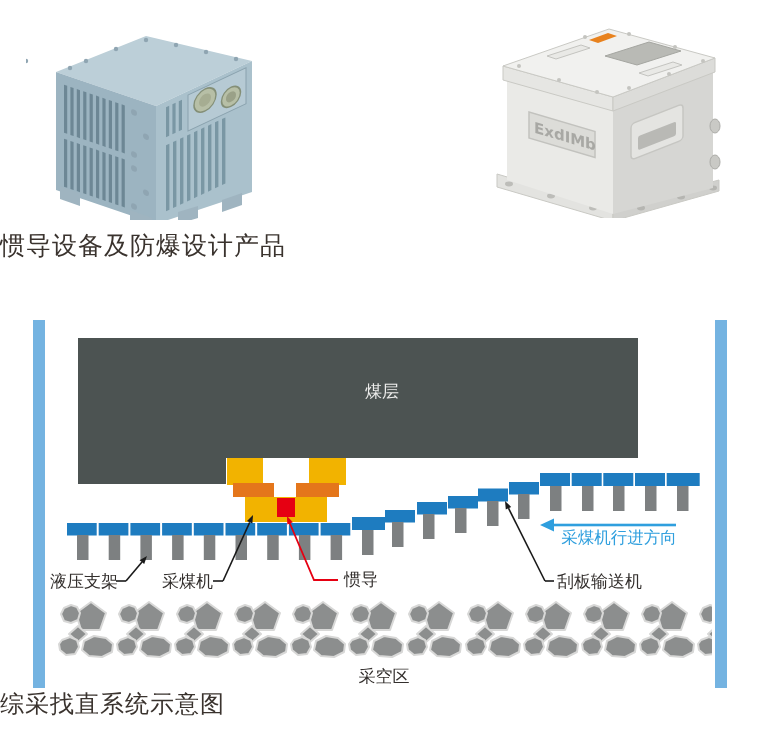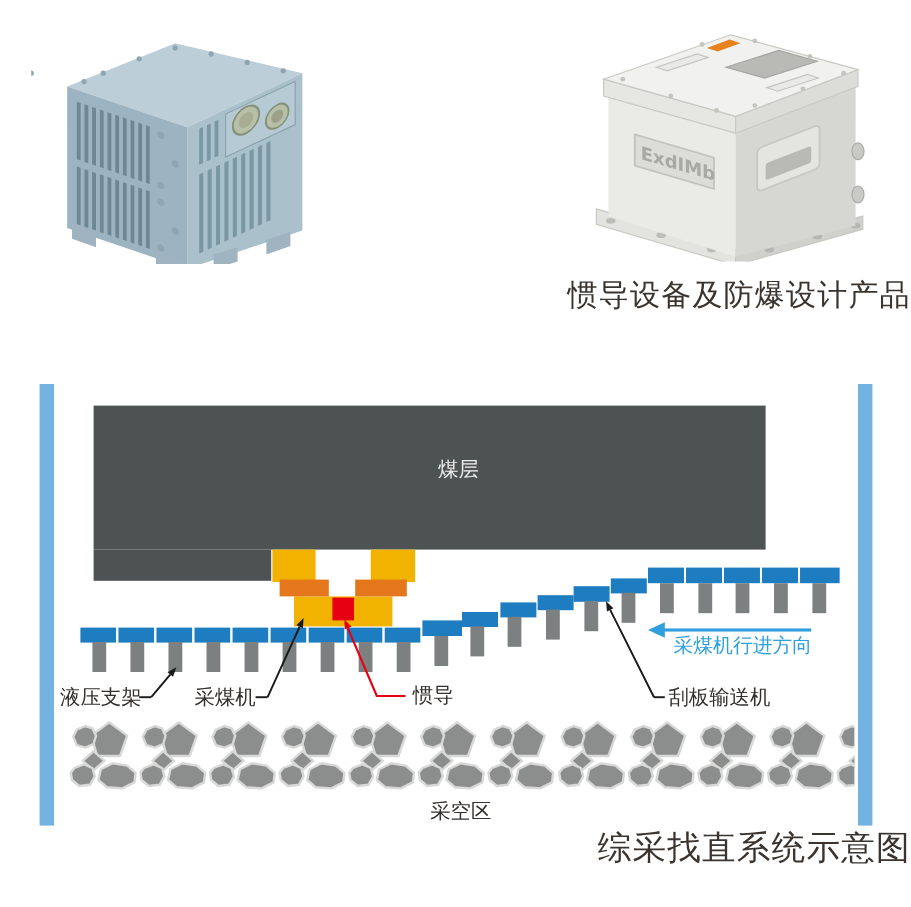--- a/index.html
+++ b/index.html
@@ -3,25 +3,25 @@
 <meta charset="utf-8">
 <style>
   html,body{margin:0;padding:0;}
   body{
     width:759px;height:756px;position:relative;background:#ffffff;
     font-family:"DejaVu Sans","Liberation Sans",sans-serif;
     overflow:hidden;
   }
   .abs{position:absolute;}
   .caption{
-    left:0;width:759px;text-align:right;
+    left:0;width:759px;text-align:left;
     color:#3a332e;font-weight:500;letter-spacing:1px;
   }
   #caption-products{top:229px;font-size:25px;}
-  #caption-diagram{top:688px;font-size:28px;}
+  #caption-diagram{top:688px;font-size:24px;}
   
   text.lbl{font-family:"DejaVu Sans","Liberation Sans",sans-serif;font-size:17px;fill:#332f2d;}
   text.coal-txt{font-family:"DejaVu Sans","Liberation Sans",sans-serif;font-size:17px;fill:#ededec;}
   .leader{stroke:#1a1a1a;stroke-width:1.6;fill:none;}
   .ah{fill:#1a1a1a;}
   .rock{stroke:#d8d8d7;stroke-width:2;stroke-linejoin:round;}
   .seam{stroke:none;}
   
   .p2edge{stroke:#c9c9c4;stroke-width:1;}
 </style>

